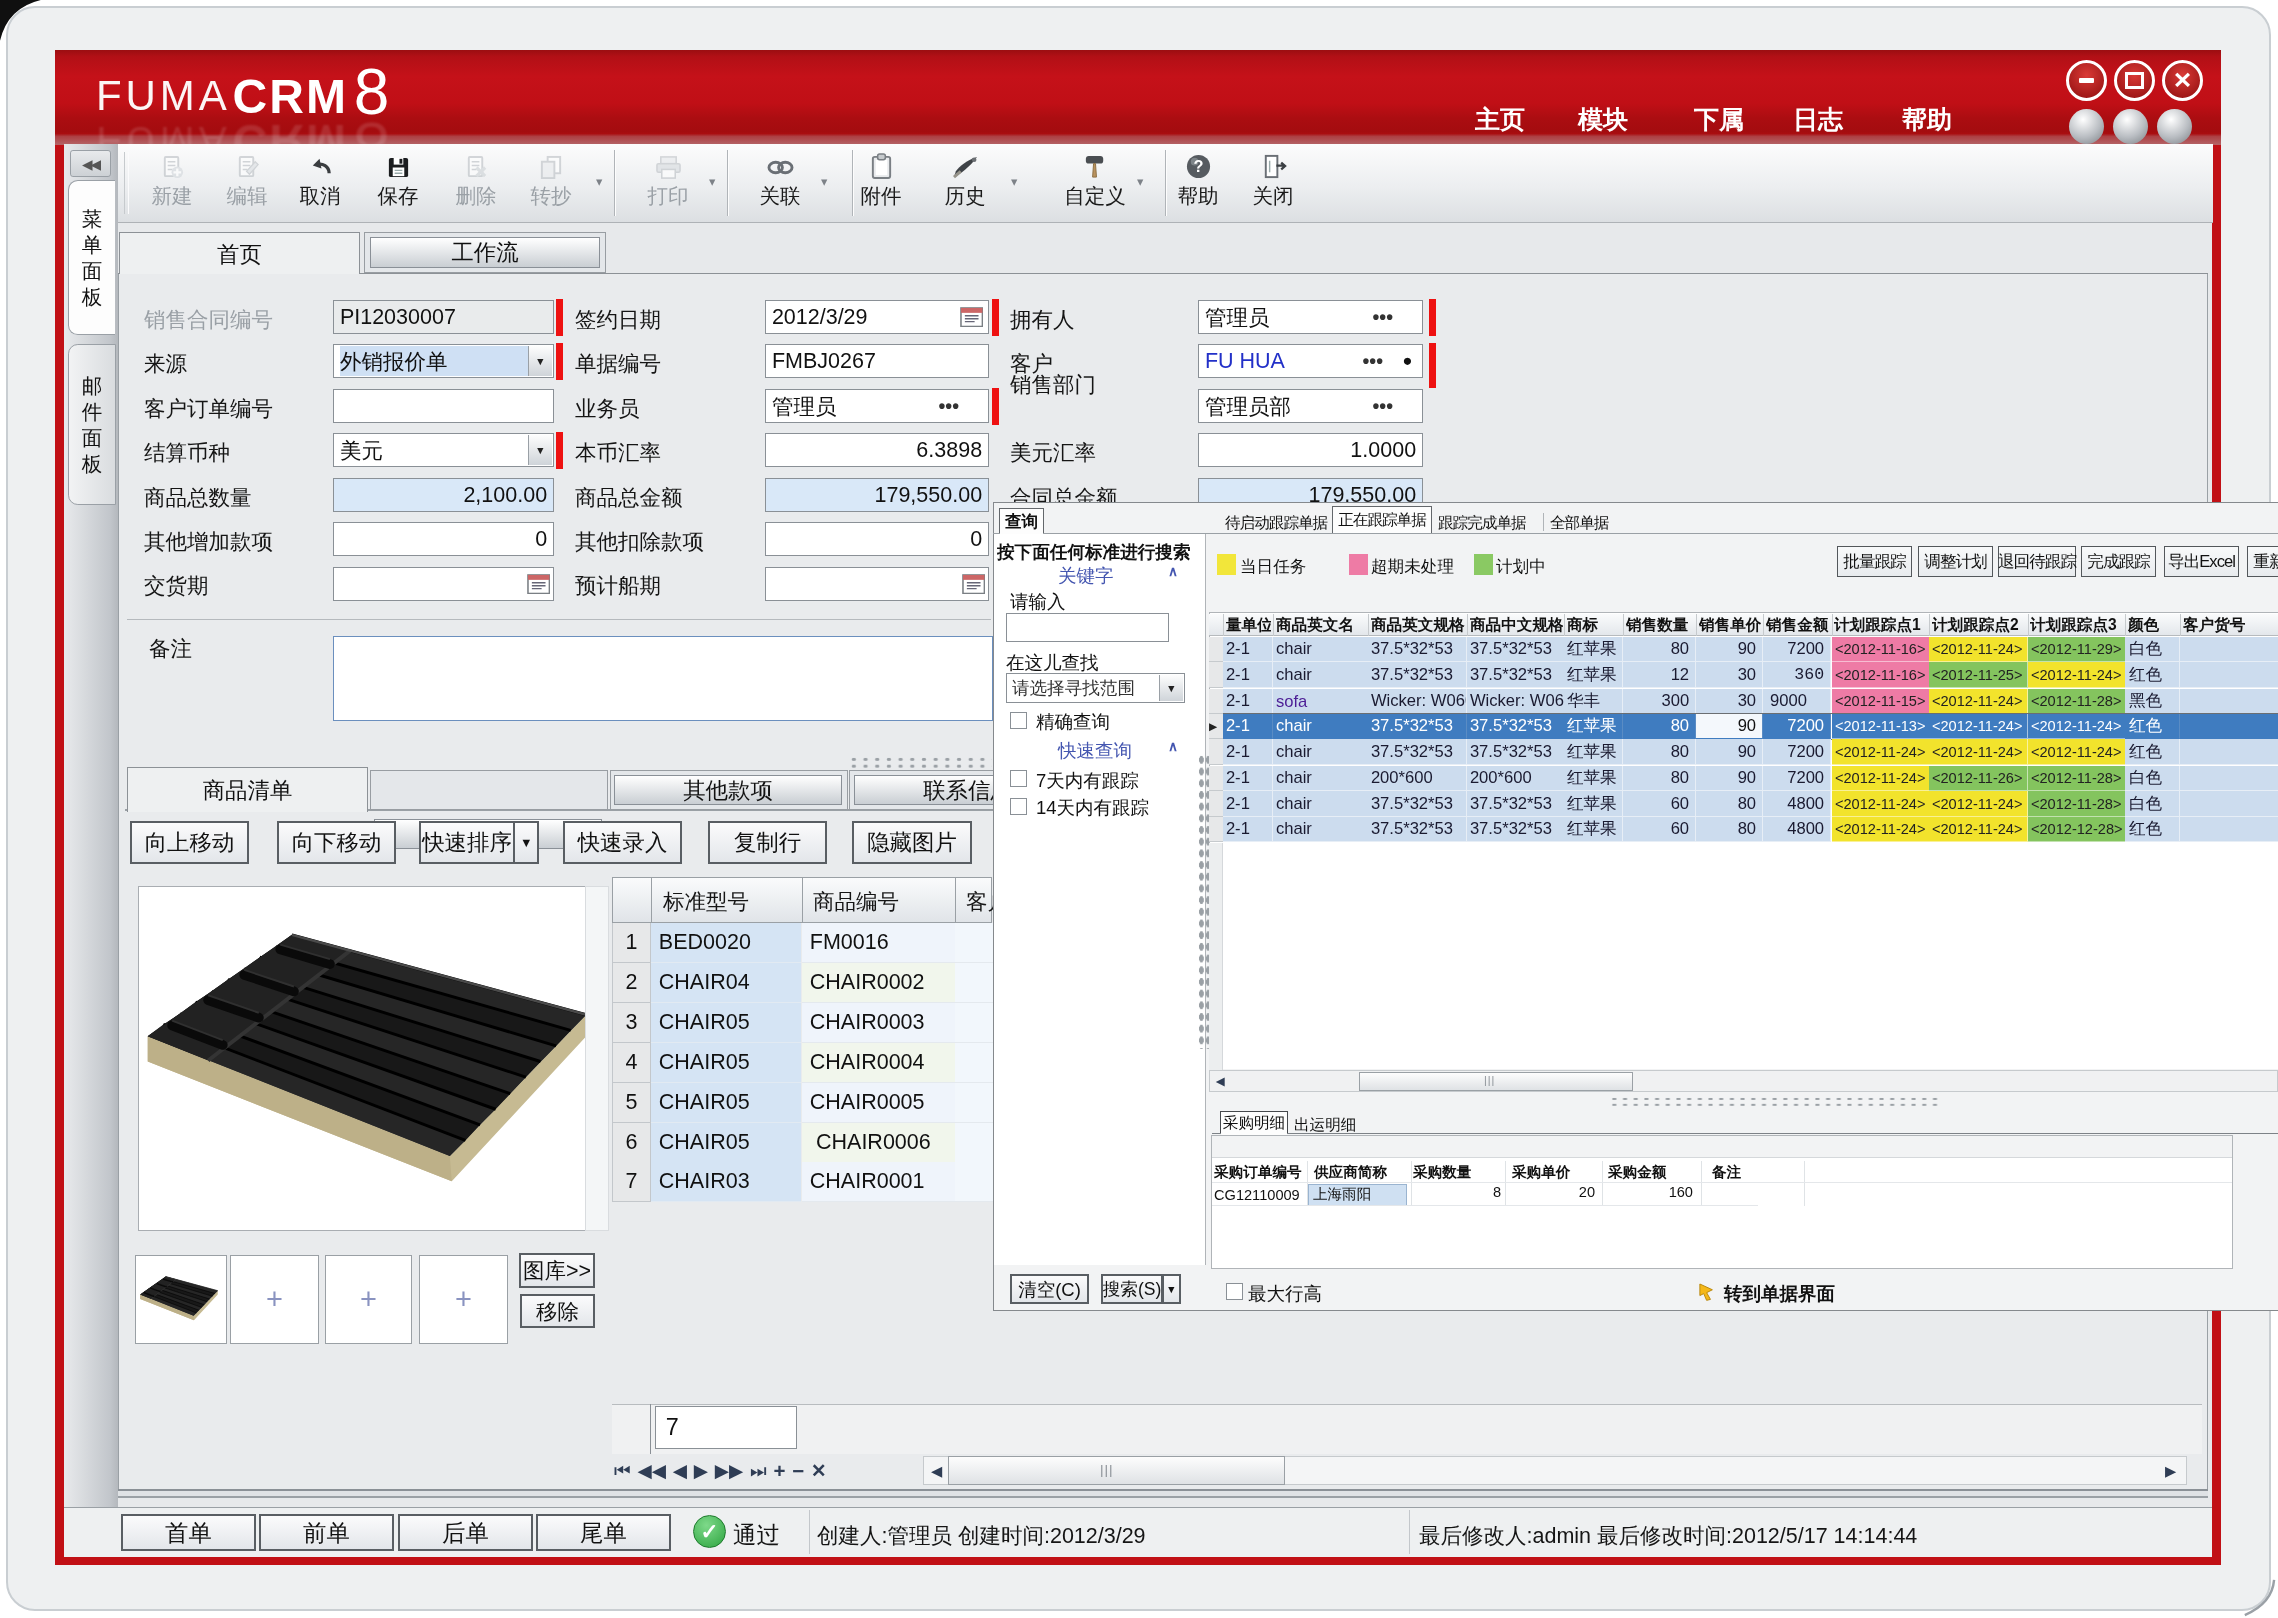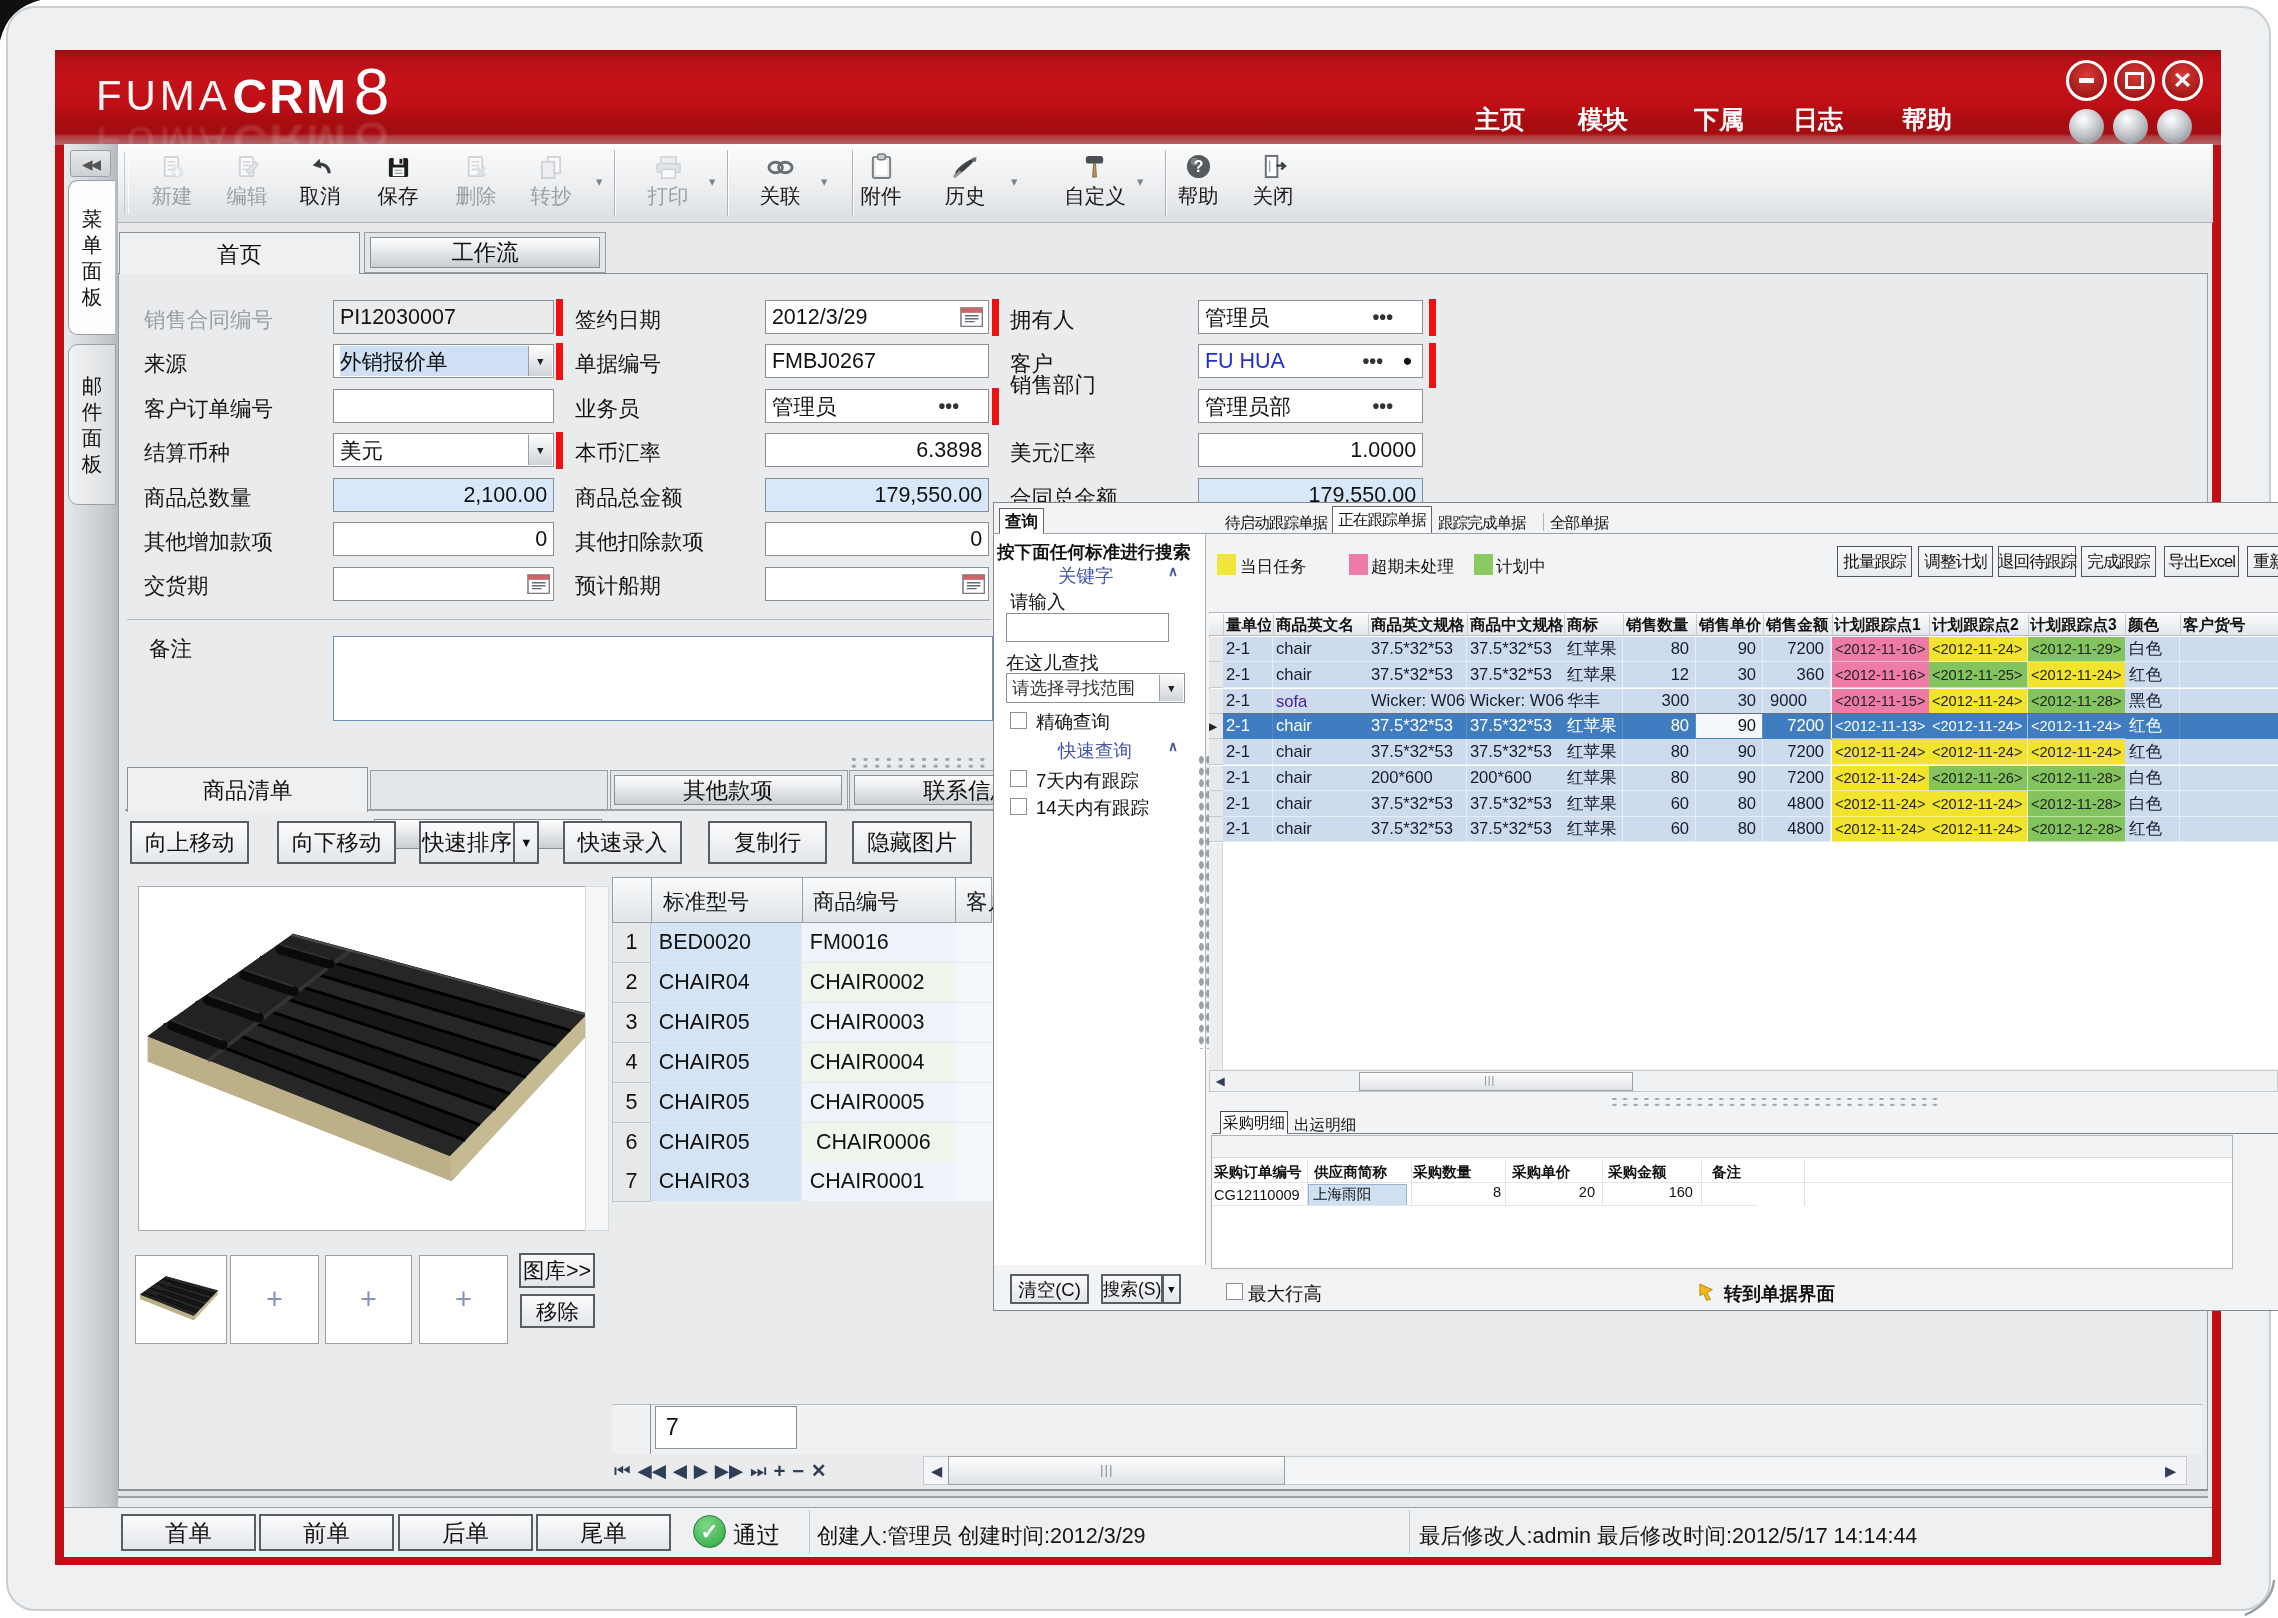--- a/index.html
+++ b/index.html
@@ -544,21 +544,21 @@
 <div class="hcell" style="left:2125px;top:637px;width:55px;height:25px;background:#ccdcee;color:#1a1a30;border-right:1px solid #e7eef6;border-bottom:1px solid #e7eef6;padding-left:3.9px;">白色</div>
 <div class="hcell" style="left:2180px;top:637px;width:99px;height:25px;background:#ccdcee;border-bottom:1px solid #e7eef6;"></div>
 <div class="abs" style="left:1209px;top:662px;width:13.7px;height:26px;background:#e7e8e9;border-bottom:1px solid #c6cacd;box-sizing:border-box;font-size:10.7px;color:#222;line-height:26px;"></div>
 <div class="hcell" style="left:1223px;top:662px;width:50px;height:26px;background:#ccdcee;color:#1a1a30;border-right:1px solid #e7eef6;border-bottom:1px solid #e7eef6;padding-left:2.9px;">2-1</div>
 <div class="hcell" style="left:1273px;top:662px;width:96px;height:26px;background:#ccdcee;color:#1a1a30;border-right:1px solid #e7eef6;border-bottom:1px solid #e7eef6;padding-left:2.9px;">chair</div>
 <div class="hcell" style="left:1368px;top:662px;width:99px;height:26px;background:#ccdcee;color:#1a1a30;border-right:1px solid #e7eef6;border-bottom:1px solid #e7eef6;padding-left:2.9px;">37.5*32*53</div>
 <div class="hcell" style="left:1467px;top:662px;width:98px;height:26px;background:#ccdcee;color:#1a1a30;border-right:1px solid #e7eef6;border-bottom:1px solid #e7eef6;padding-left:2.9px;">37.5*32*53</div>
 <div class="hcell" style="left:1564px;top:662px;width:59px;height:26px;background:#ccdcee;color:#1a1a30;border-right:1px solid #e7eef6;border-bottom:1px solid #e7eef6;padding-left:2.9px;">红苹果</div>
 <div class="hcell" style="left:1623px;top:662px;width:73px;height:26px;background:#ccdcee;color:#1a1a30;border-right:1px solid #e7eef6;border-bottom:1px solid #e7eef6;justify-content:flex-end;padding-right:5.9px;">12</div>
 <div class="hcell" style="left:1696px;top:662px;width:67px;height:26px;background:#ccdcee;color:#1a1a30;border-right:1px solid #e7eef6;border-bottom:1px solid #e7eef6;justify-content:flex-end;padding-right:5.9px;">30</div>
-<div class="hcell" style="left:1763px;top:662px;width:68px;height:26px;background:#ccdcee;color:#1a1a30;border-right:1px solid #e7eef6;border-bottom:1px solid #e7eef6;justify-content:flex-end;padding-right:5.9px;">360</div>
+<div class="hcell" style="left:1763px;top:662px;width:68px;height:26px;background:#ccdcee;color:#1a1a30;border-right:1px solid #e7eef6;border-bottom:1px solid #e7eef6;justify-content:flex-end;padding-right:5.9px;font-family:Liberation Mono, monospace;">360</div>
 <div class="hcell" style="left:1832px;top:662px;width:98px;height:26px;background:#ee7ba5;color:#222;border-right:1px solid rgba(255,255,255,.55);border-bottom:1px solid rgba(255,255,255,.5);padding-left:2.9px;font-size:14.6px;">&lt;2012-11-16&gt;</div>
 <div class="hcell" style="left:1929px;top:662px;width:99px;height:26px;background:#84c45e;color:#222;border-right:1px solid rgba(255,255,255,.55);border-bottom:1px solid rgba(255,255,255,.5);padding-left:2.9px;font-size:14.6px;">&lt;2012-11-25&gt;</div>
 <div class="hcell" style="left:2028px;top:662px;width:98px;height:26px;background:#f2e32c;color:#222;border-right:1px solid rgba(255,255,255,.55);border-bottom:1px solid rgba(255,255,255,.5);padding-left:2.9px;font-size:14.6px;">&lt;2012-11-24&gt;</div>
 <div class="hcell" style="left:2125px;top:662px;width:55px;height:26px;background:#ccdcee;color:#1a1a30;border-right:1px solid #e7eef6;border-bottom:1px solid #e7eef6;padding-left:3.9px;">红色</div>
 <div class="hcell" style="left:2180px;top:662px;width:99px;height:26px;background:#ccdcee;border-bottom:1px solid #e7eef6;"></div>
 <div class="abs" style="left:1209px;top:689px;width:13.7px;height:25px;background:#e7e8e9;border-bottom:1px solid #c6cacd;box-sizing:border-box;font-size:10.7px;color:#222;line-height:25px;"></div>
 <div class="hcell" style="left:1223px;top:689px;width:50px;height:25px;background:#ccdcee;color:#1a1a30;border-right:1px solid #e7eef6;border-bottom:1px solid #e7eef6;padding-left:2.9px;">2-1</div>
 <div class="hcell" style="left:1273px;top:689px;width:96px;height:26px;background:#ccdcee;color:#4c1d95;border-right:1px solid #e7eef6;border-bottom:1px solid #e7eef6;padding-left:2.9px;">sofa</div>
 <div class="hcell" style="left:1368px;top:689px;width:99px;height:25px;background:#ccdcee;color:#1a1a30;border-right:1px solid #e7eef6;border-bottom:1px solid #e7eef6;padding-left:2.9px;">Wicker: W060 d</div>
 <div class="hcell" style="left:1467px;top:689px;width:98px;height:25px;background:#ccdcee;color:#1a1a30;border-right:1px solid #e7eef6;border-bottom:1px solid #e7eef6;padding-left:2.9px;">Wicker: W060 d</div>

